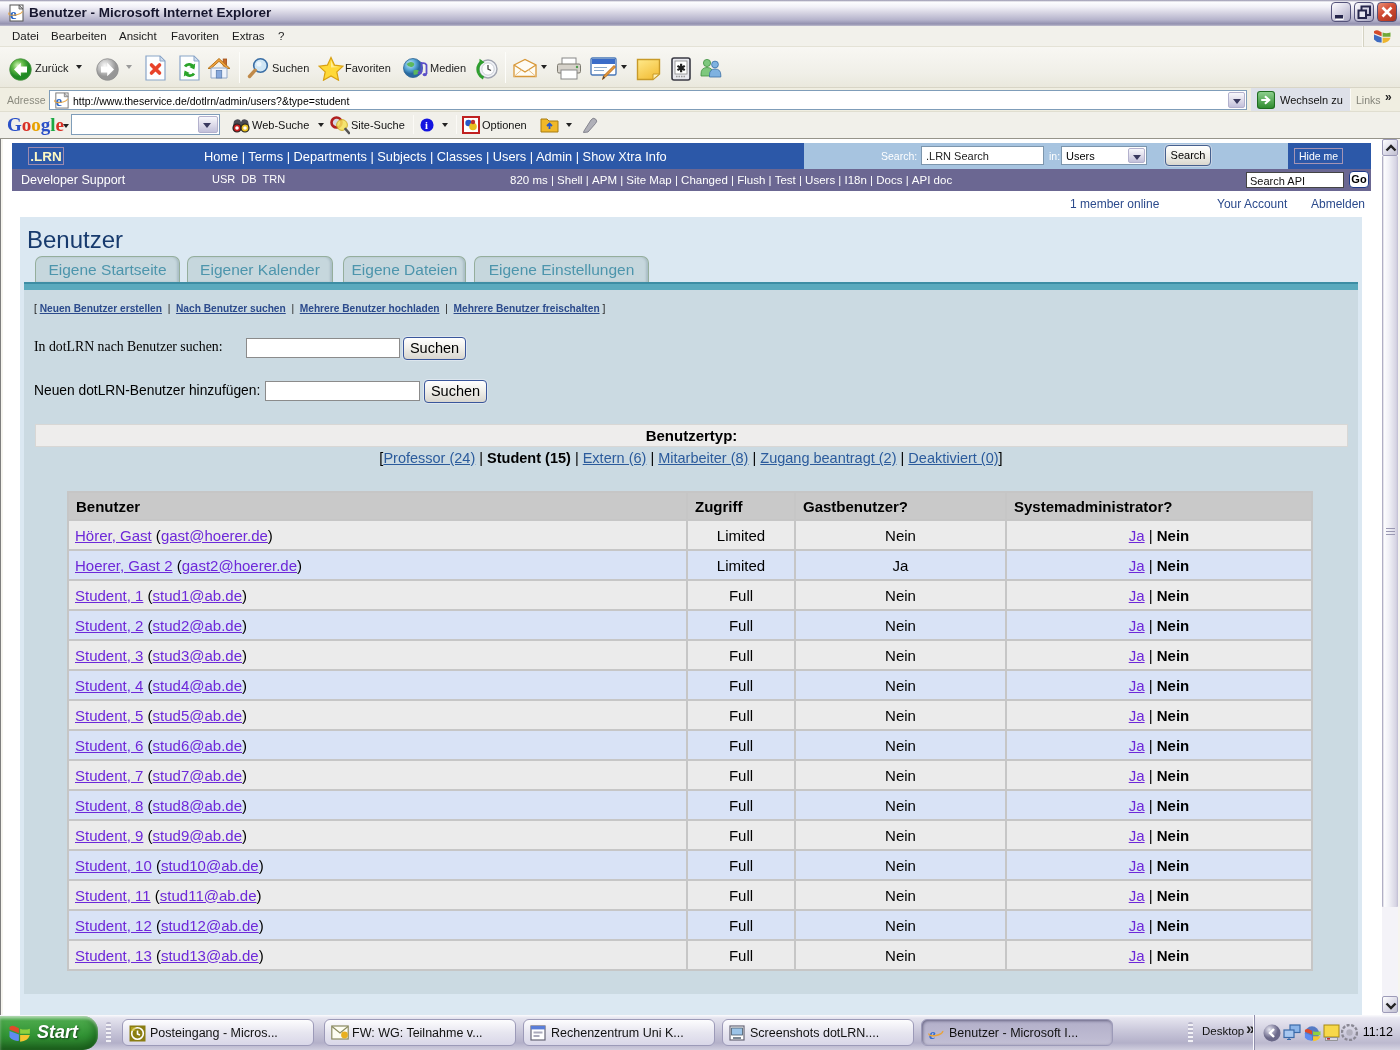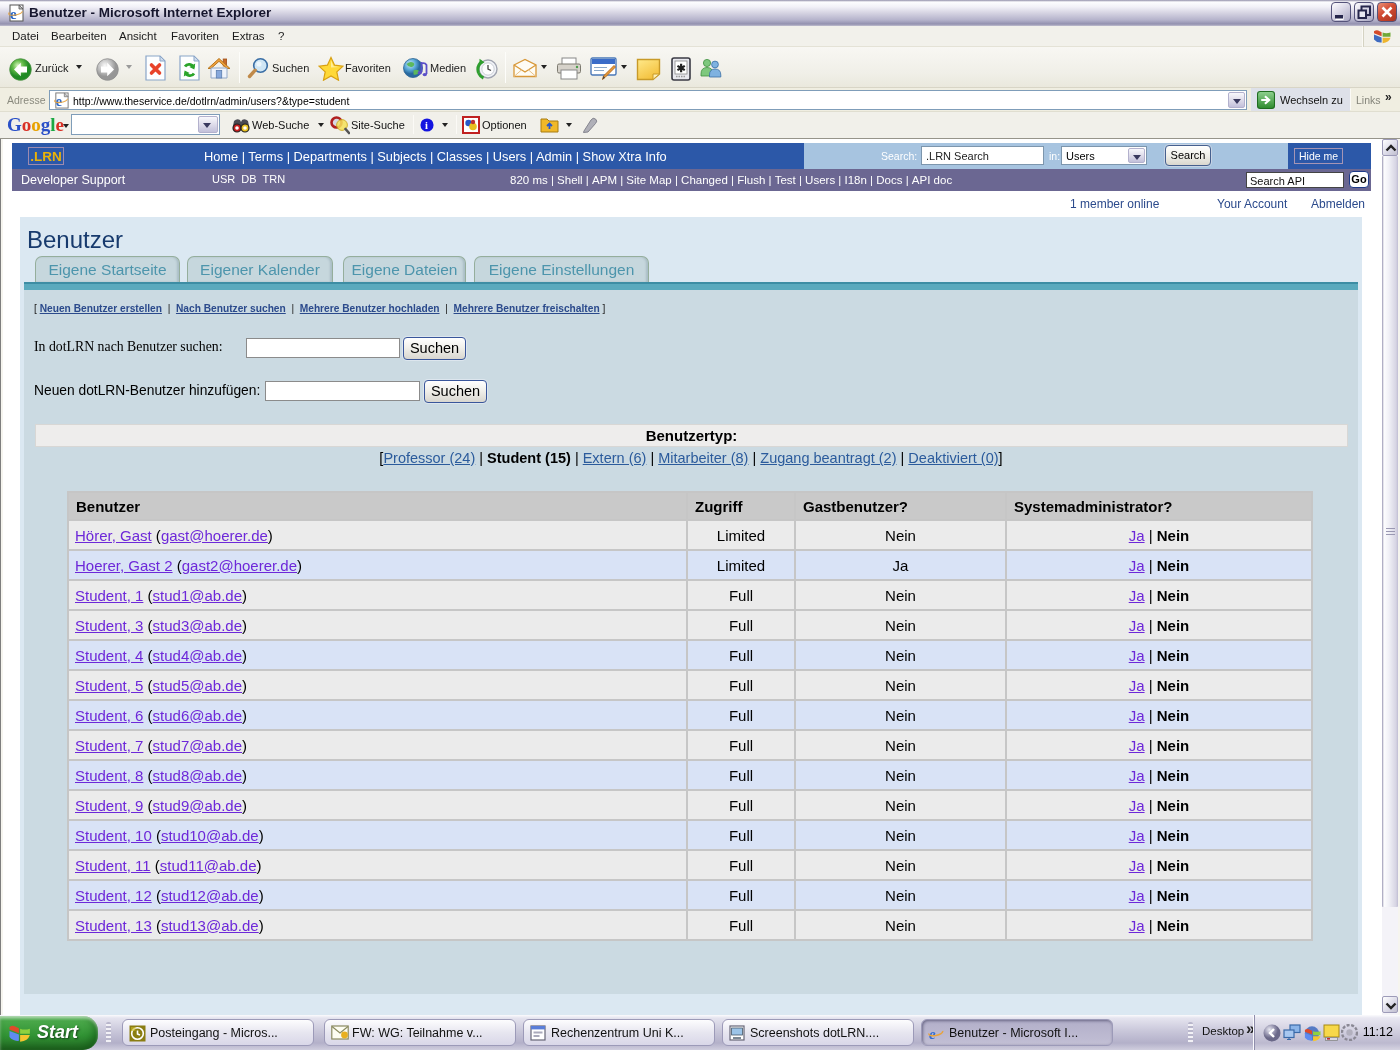--- a/index.html
+++ b/index.html
@@ -40,21 +40,21 @@
 
 #googlebar { left:0; top:112px; width:1400px; height:27px; background:#f1f0ea; border-bottom:1px solid #96948a; }
 #g-input { position:absolute; left:71px; top:2px; width:149px; height:21px; background:#fff; border:1px solid #7f9db9; }
 .gsep { position:absolute; top:3px; width:1px; height:19px; background:#c9c6b8; border-right:1px solid #fbfaf6; }
 .glabel { position:absolute; top:7px; font-size:11px; color:#111; }
 
 
 #viewport { left:2px; top:139px; width:1381px; height:876px; background:#fff; overflow:hidden; }
 
 #lrnbar { position:absolute; left:10px; top:4px; width:1359px; height:26px; background:#2c58a8; }
-#lrnlogo { position:absolute; left:16px; top:4px; width:36px; height:18px; border:1px solid #9c8bb0; color:#eab308; font-weight:bold; font-size:13.5px; text-align:center; line-height:17px; }
+#lrnlogo { position:absolute; left:16px; top:4px; width:36px; height:18px; border:1px solid #9c8bb0; color:#fef9c3; font-weight:bold; font-size:13.5px; text-align:center; line-height:17px; }
 #lrnnav { position:absolute; left:192px; top:6px; font-size:12.8px; color:#fff; }
 #lrnsearch { position:absolute; left:792px; top:0; width:484px; height:26px; background:#a7c4e0; }
 #lrnsearch .sl { position:absolute; top:7px; font-size:10.5px; color:#fff; }
 #hideme { position:absolute; left:1282px; top:5px; border:1px solid #a595b5; color:#fff; font-size:10.5px; padding:0 4px; height:16px; line-height:15px; }
 
 #devbar { position:absolute; left:10px; top:30px; width:1359px; height:34px; background:#6b6792; color:#fff;text-decoration:underline; }
 #memberrow { position:absolute; left:10px; top:52px; width:1359px; height:26px; background:#fff; }
 #memberrow span { position:absolute; top:6px; font-size:12px; color:#2b4a8c; }
 
 #panel { position:absolute; left:18px; top:78px; width:1342px; height:798px; background:#dbe8f2; }
@@ -415,20 +415,26 @@
                 <td>Limited</td>
                 <td>Ja</td>
                 <td><a href="#j1">Ja</a> | <b>Nein</b></td>
               </tr>
           <tr class="odd">
                 <td class="name"><a href="#u2">Student, 1</a> (<a href="#m2">stud1@ab.de</a>)</td>
                 <td>Full</td>
                 <td>Nein</td>
                 <td><a href="#j2">Ja</a> | <b>Nein</b></td>
               </tr>
+          <tr class="even">
+                <td class="name"><a href="#u3">Student, 2</a> (<a href="#m3">stud2@ab.de</a>)</td>
+                <td>Full</td>
+                <td>Nein</td>
+                <td><a href="#j3">Ja</a> | <b>Nein</b></td>
+              </tr>
           <tr class="odd">
                 <td class="name"><a href="#u4">Student, 3</a> (<a href="#m4">stud3@ab.de</a>)</td>
                 <td>Full</td>
                 <td>Nein</td>
                 <td><a href="#j4">Ja</a> | <b>Nein</b></td>
               </tr>
           <tr class="even">
                 <td class="name"><a href="#u5">Student, 4</a> (<a href="#m5">stud4@ab.de</a>)</td>
                 <td>Full</td>
                 <td>Nein</td>

